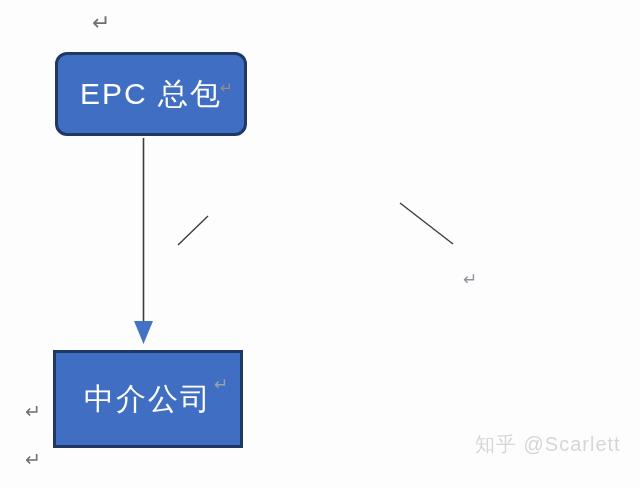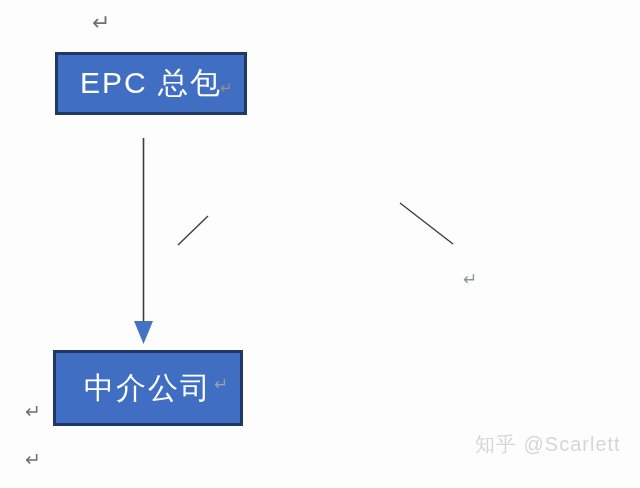--- a/index.html
+++ b/index.html
@@ -29,24 +29,24 @@
     background: #3f6ec3;
     border: 3px solid #1f3864;
     display: flex;
     align-items: center;
     justify-content: center;
     color: #ffffff;
     font-size: 30px;
     letter-spacing: 2px;
     white-space: nowrap;
   }
-  #node-epc      { left: 55px;  top: 52px;  width: 192px; height: 63px; }
+  #node-epc      { left: 55px;  top: 52px;  width: 192px; height: 84px; border-radius: 12px; }
   #node-project  { left: 207px; top: 142px; width: 193px; height: 89px; }
   #node-investor { left: 388px; top: 244px; width: 190px; height: 86px; }
-  #node-agency   { left: 53px;  top: 350px; width: 190px; height: 76px; }
+  #node-agency   { left: 53px;  top: 350px; width: 190px; height: 98px; }
 
   .return-mark {
     position: absolute;
     line-height: 1;
     user-select: none;
   }
   #mark-top      { left: 92px;  top: 12px;  font-size: 22px; color: #6f6f6f; }
   #mark-epc      { left: 220px; top: 80px;  font-size: 15px; color: #a38a8a; }
   #mark-project  { left: 334px; top: 163px; font-size: 16px; color: rgba(255,255,255,0.38); }
   #mark-investor { left: 463px; top: 271px; font-size: 17px; color: #8f949c; }

